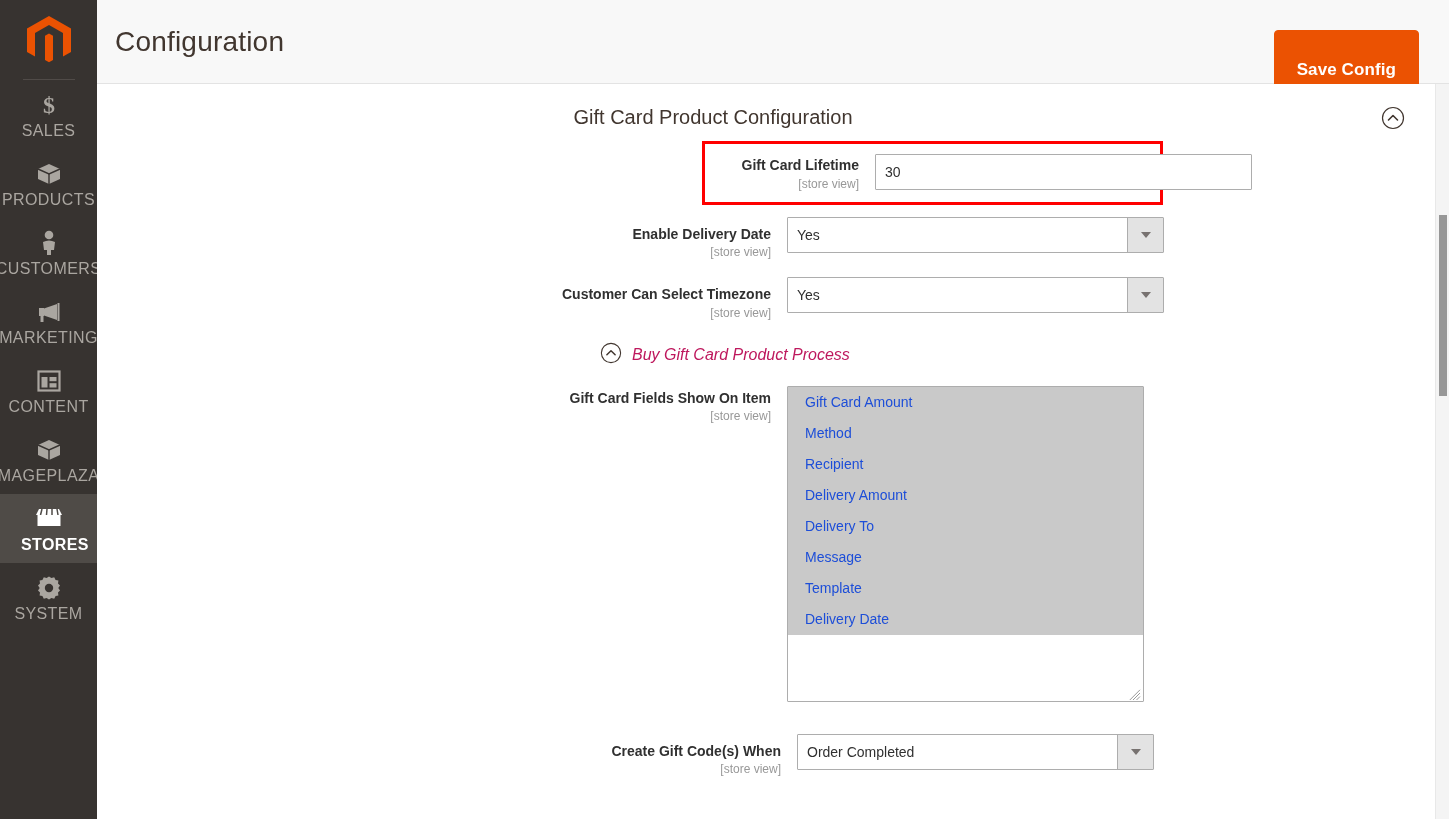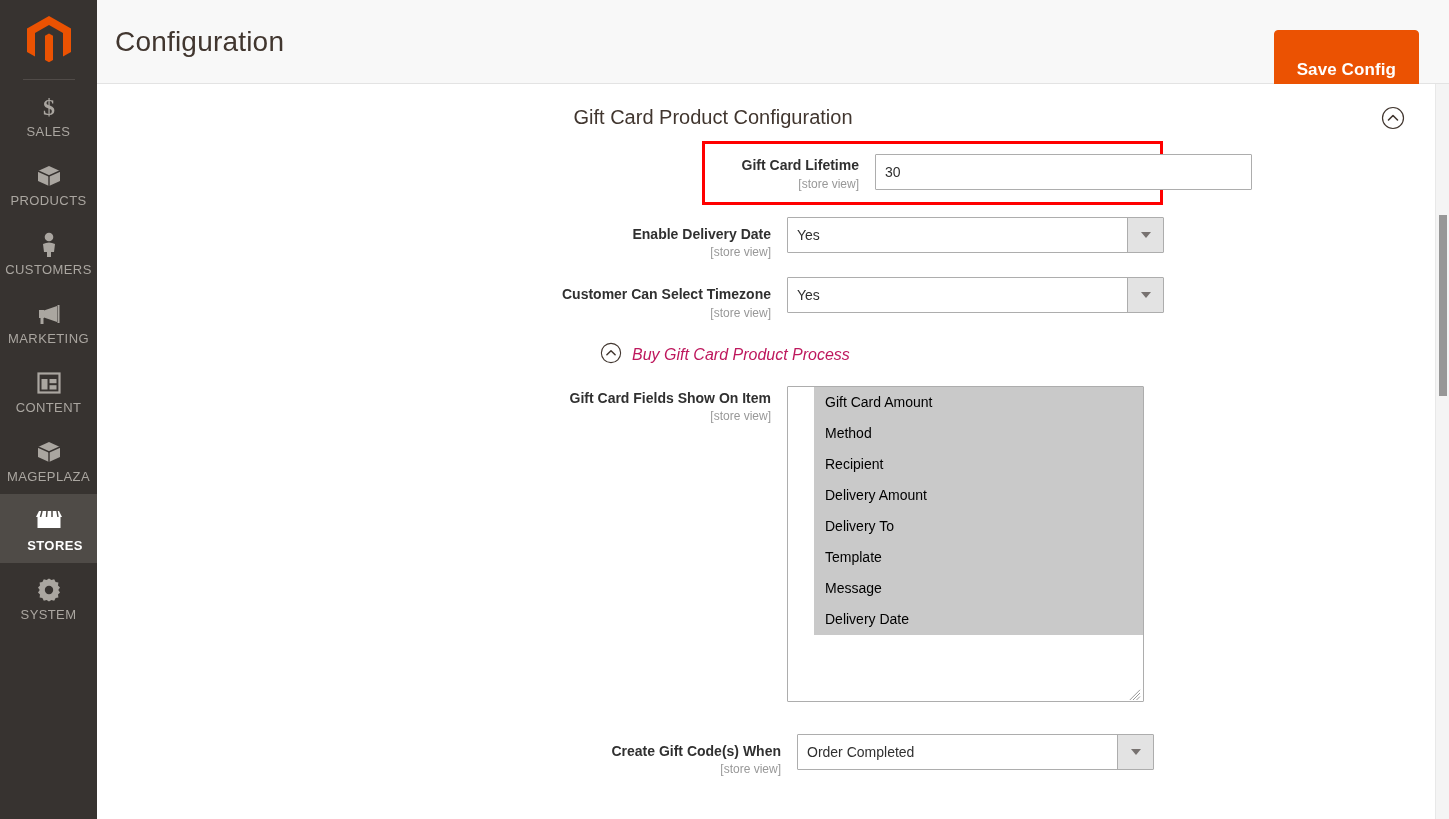--- a/index.html
+++ b/index.html
@@ -35,21 +35,21 @@
     color: #aaa6a0;
     cursor: pointer;
     user-select: none;
   }
   .nav-item .nav-icon {
     height: 30px; display: flex; align-items: center; justify-content: center;
     margin-bottom: 3px;
   }
   .nav-item .nav-icon svg { display: block; }
   .nav-label {
-    font-size: 13px;
+    font-size: 16px;
     letter-spacing: 0.4px;
     line-height: 1;
   }
   .nav-item.active {
     background: #4f4b47;
     color: #ffffff;
   }
   .nav-item.active .nav-label { font-weight: bold; padding-left: 13px; }
 
   
@@ -228,24 +228,23 @@
     height: 316px;
     border: 1px solid #adadad;
     background: #ffffff;
     overflow: hidden;
     border-radius: 1px;
   }
   .ms-option {
     height: 31px;
     line-height: 31px;
     font-size: 14px;
-    color: #000000;
-    padding-left: 11px;
+    color: #1d4ed8;
+    padding-left: 17px;
     white-space: nowrap;
-    margin-left: 26px;
   }
   .ms-option.selected { background: #c9c9c9; }
   .resize-handle {
     position: absolute;
     right: 2px; bottom: 2px;
     width: 12px; height: 12px;
   }
 
   .row-fields-show { margin-bottom: 0; }
   .row-fields-show .field-label { padding-top: 4px; }
@@ -444,22 +443,22 @@
           <span class="lbl">Gift Card Fields Show On Item</span>
           <span class="scope">[store view]</span>
         </div>
         <div class="field-control">
           <div class="multiselect">
             <div class="ms-option selected">Gift Card Amount</div>
             <div class="ms-option selected">Method</div>
             <div class="ms-option selected">Recipient</div>
             <div class="ms-option selected">Delivery Amount</div>
             <div class="ms-option selected">Delivery To</div>
+            <div class="ms-option selected">Message</div>
             <div class="ms-option selected">Template</div>
-            <div class="ms-option selected">Message</div>
             <div class="ms-option selected">Delivery Date</div>
             <span class="resize-handle">
               <svg width="12" height="12" viewBox="0 0 12 12">
                 <path d="M11 4 L4 11 M11 7.5 L7.5 11 M11 0.8 L0.8 11" stroke="#999999" stroke-width="1"></path>
               </svg>
             </span>
           </div>
         </div>
       </div>
 

